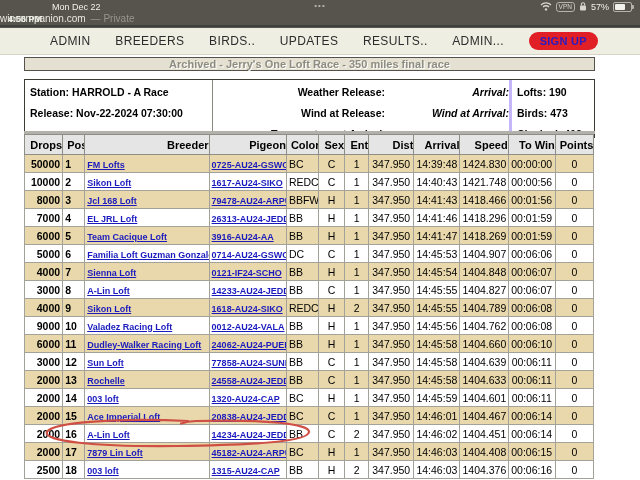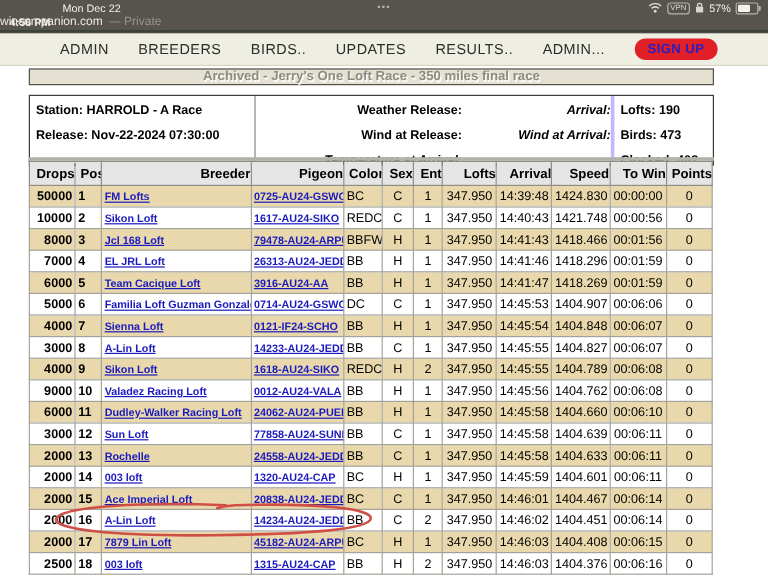--- a/index.html
+++ b/index.html
@@ -161,21 +161,21 @@
         </colgroup>
       <thead>
           <tr id="results-head">
             <th>Drops</th>
             <th>Pos</th>
             <th>Breeder</th>
             <th>Pigeon</th>
             <th>Color</th>
             <th>Sex</th>
             <th>Ent</th>
-            <th>Lofts</th>
+            <th>Dist</th>
             <th>Arrival</th>
             <th>Speed</th>
             <th>To Win</th>
             <th>Points</th>
           </tr>
         </thead>
       <tbody id="results-body">
           <tr class="odd">
             <td class="drops">50000</td>
             <td class="pos">1</td>

